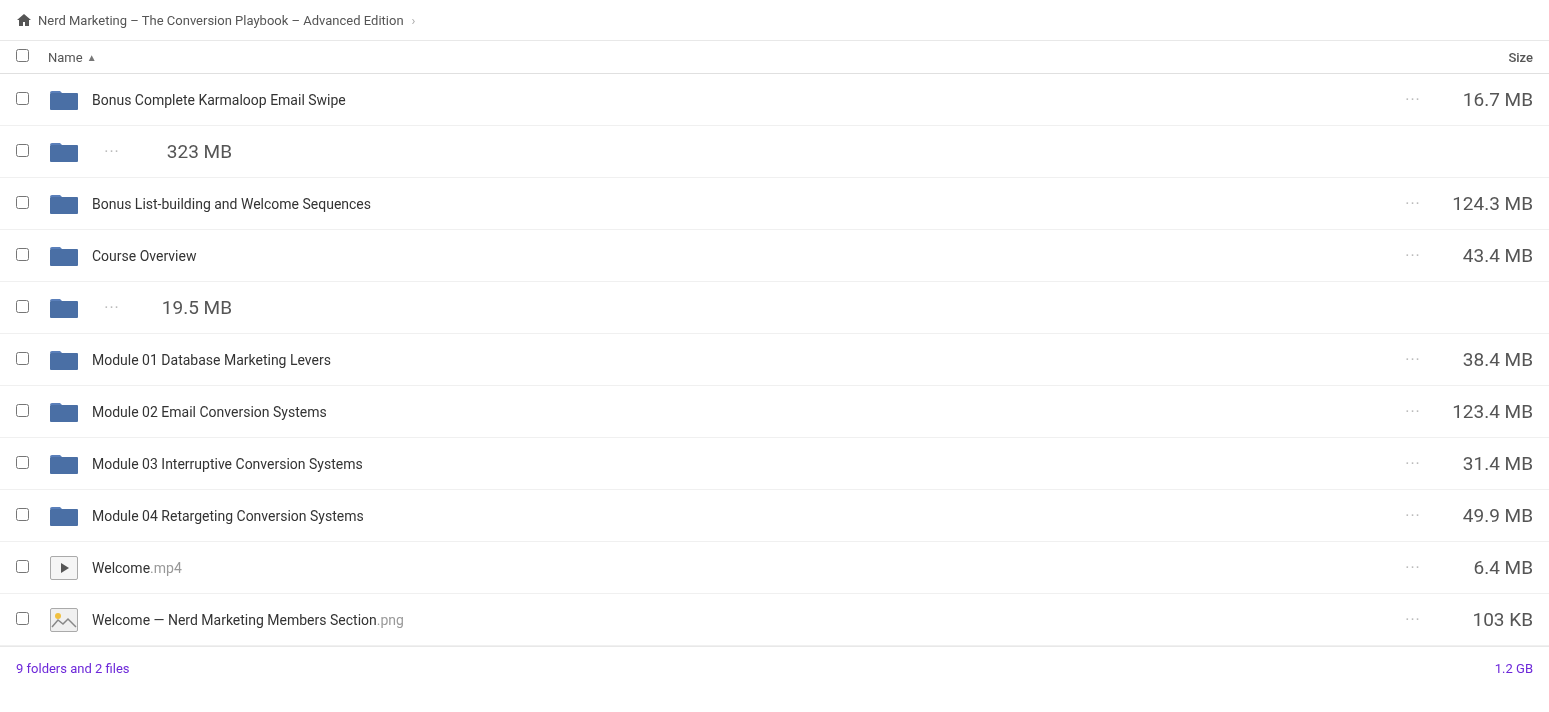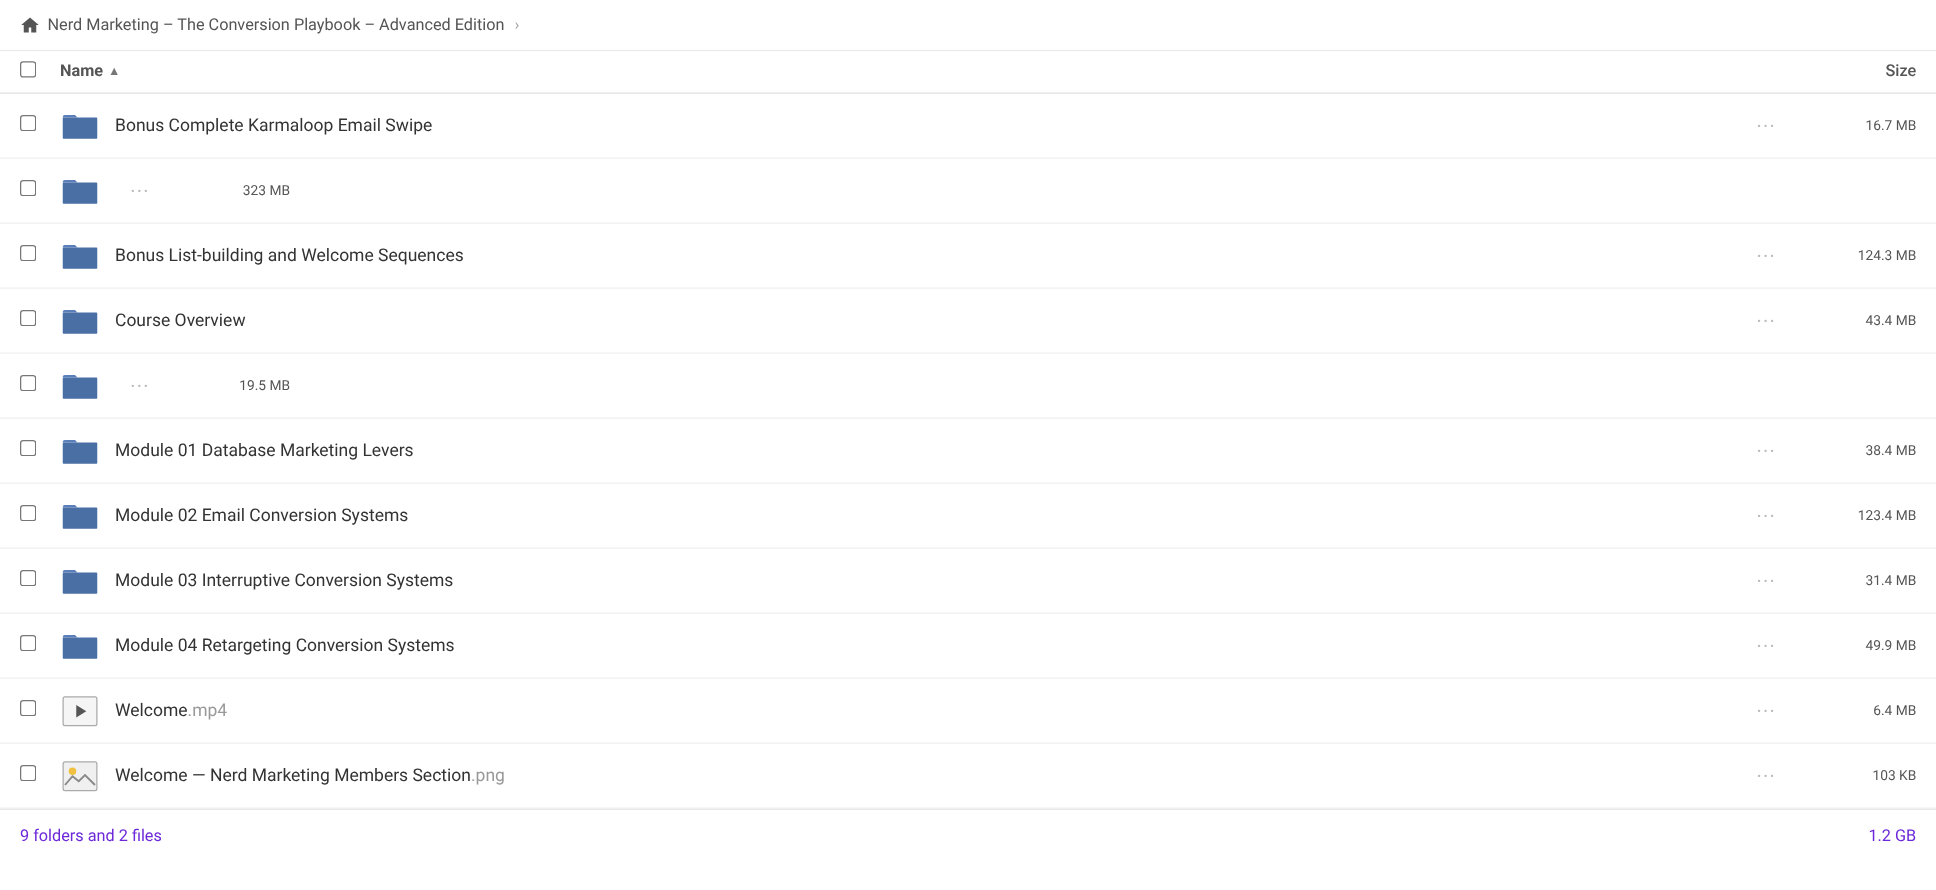--- a/index.html
+++ b/index.html
@@ -46,21 +46,21 @@
 
     .header-checkbox {
       width: 20px;
       margin-right: 12px;
     }
 
     .header-name {
       flex: 1;
       font-size: 13px;
       color: #555;
-      font-weight: 700;
+      font-weight: 400;
       display: flex;
       align-items: center;
       gap: 4px;
     }
 
     .header-size {
       font-size: 13px;
       color: #555;
       font-weight: 500;
       width: 100px;
@@ -113,21 +113,21 @@
       align-items: center;
       justify-content: center;
       color: #bbb;
       font-size: 16px;
       letter-spacing: 1px;
     }
 
     .row-size {
       width: 100px;
       text-align: right;
-      font-size: 11px;
+      font-size: 19px;
       color: #555;
     }
 
     .footer-bar {
       display: flex;
       align-items: center;
       justify-content: space-between;
       padding: 14px 16px;
       border-top: 1px solid #e8e8e8;
       font-size: 13px;

